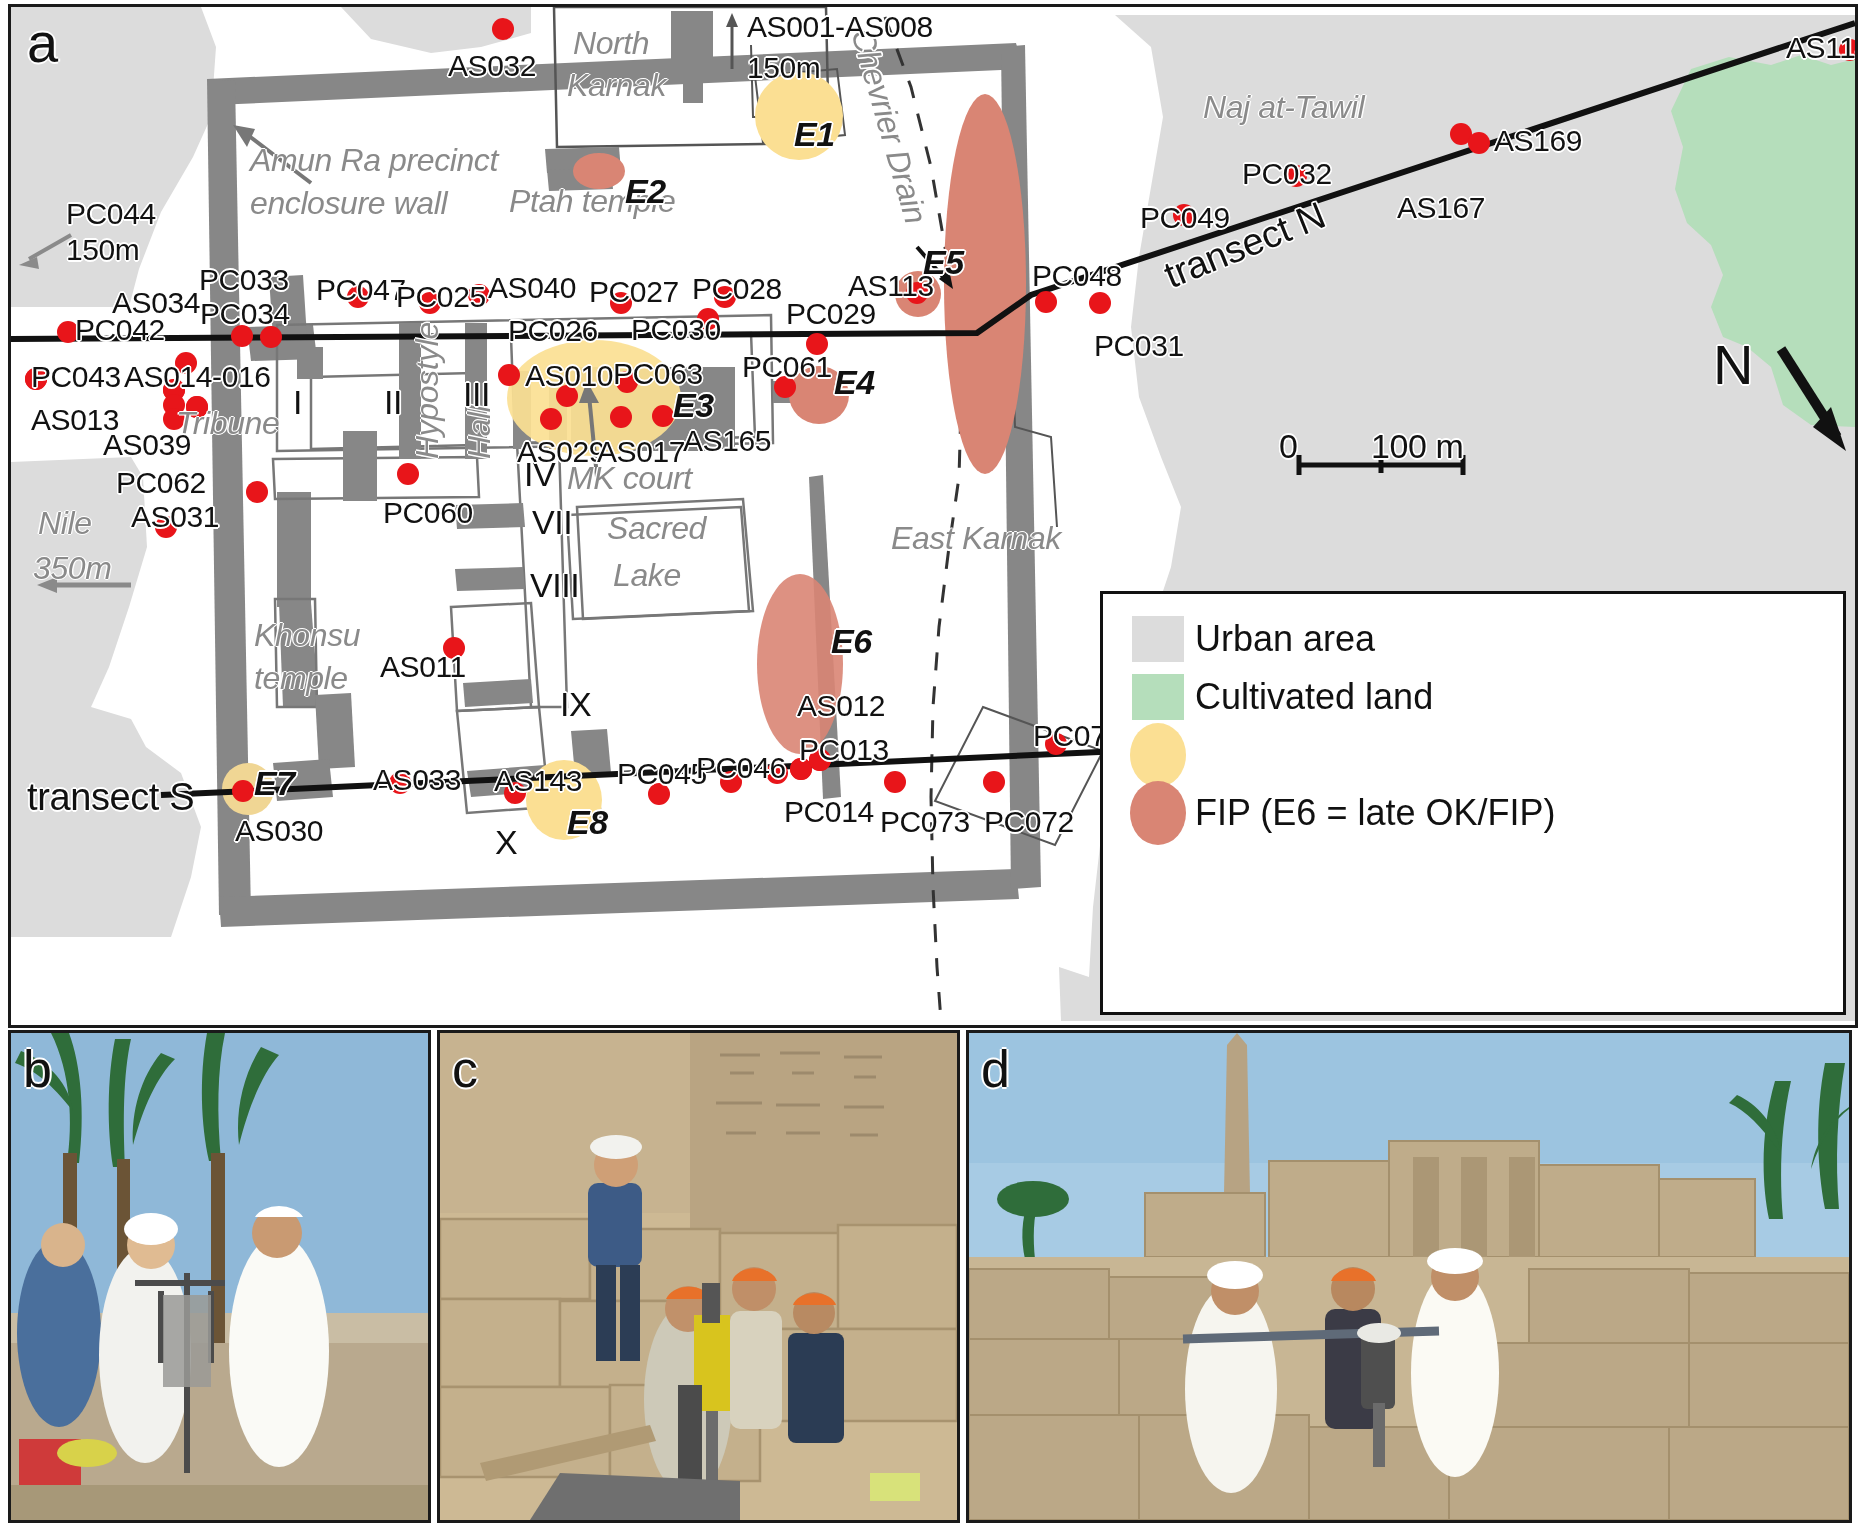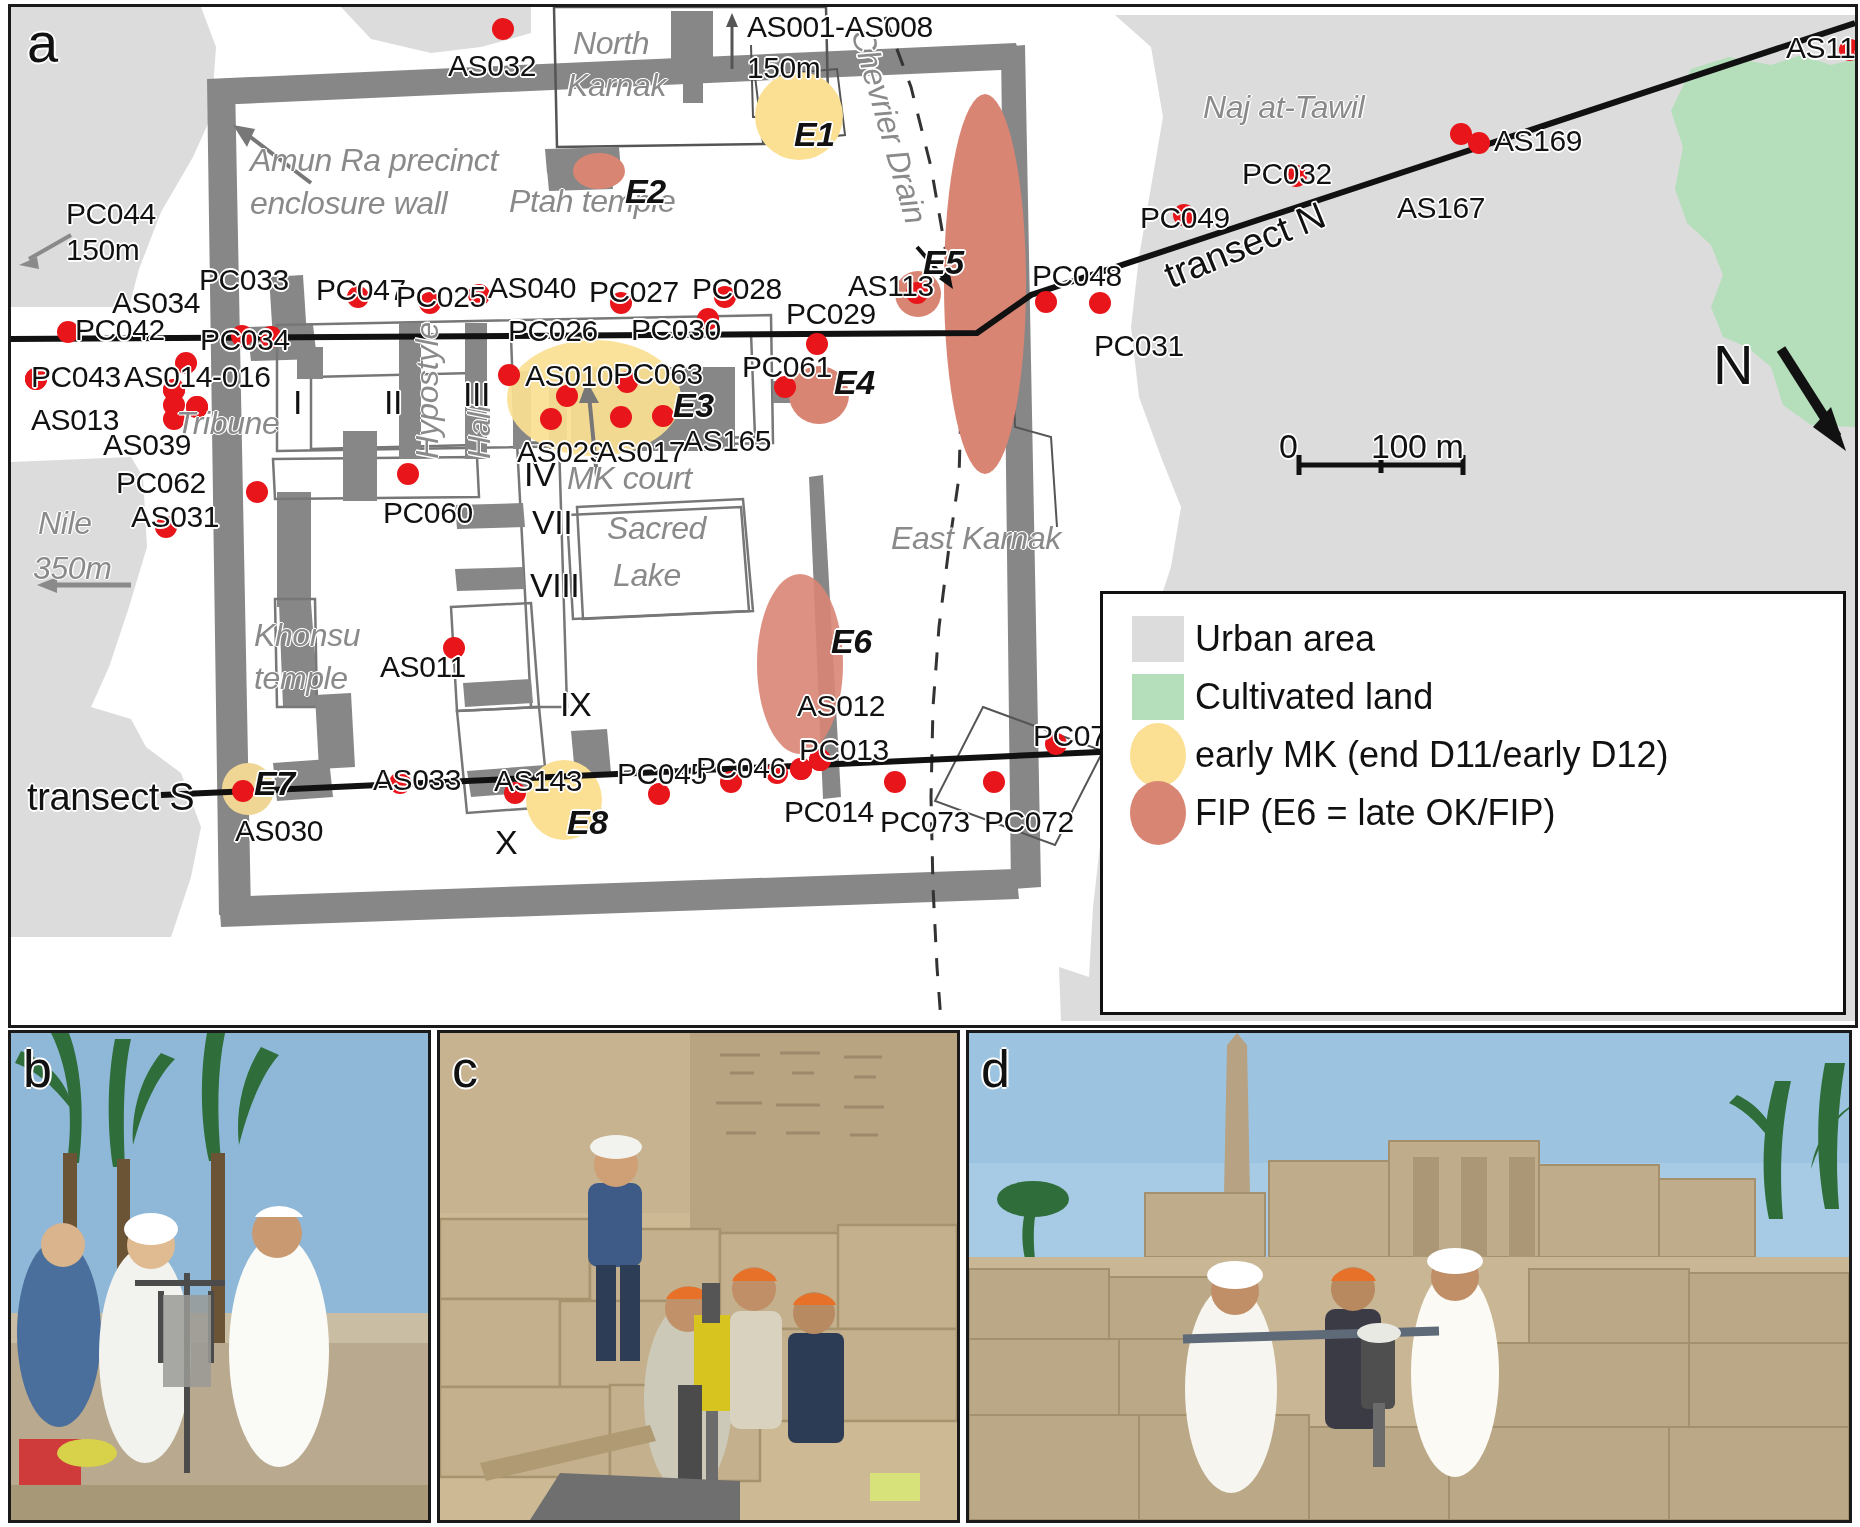--- a/index.html
+++ b/index.html
@@ -328,21 +328,21 @@
         <div class="lbl exc-lbl" style="left: 243px; top: 759px;">E7</div>
         <div class="lbl exc-lbl" style="left: 556px; top: 798px;">E8</div>
       </div>
 
     <div id="core-labels">
         <div class="lbl core-lbl" style="left: 55px; top: 192px;">PC044</div>
         <div class="lbl core-lbl" style="left: 437px; top: 44px;">AS032</div>
         <div class="lbl core-lbl" style="left: 101px; top: 281px;">AS034</div>
         <div class="lbl core-lbl" style="left: 188px; top: 258px;">PC033</div>
         <div class="lbl core-lbl" style="left: 64px; top: 308px;">PC042</div>
-        <div class="lbl core-lbl" style="left: 189px; top: 318px;">PC034</div>
+        <div class="lbl core-lbl" style="left: 189px; top: 292px;">PC034</div>
         <div class="lbl core-lbl" style="left: 20px; top: 355px;">PC043</div>
         <div class="lbl core-lbl" style="left: 113px; top: 355px;">AS014-016</div>
         <div class="lbl core-lbl" style="left: 20px; top: 398px;">AS013</div>
         <div class="lbl core-lbl" style="left: 92px; top: 423px;">AS039</div>
         <div class="lbl core-lbl" style="left: 305px; top: 268px;">PC047</div>
         <div class="lbl core-lbl" style="left: 385px; top: 275px;">PC025</div>
         <div class="lbl core-lbl" style="left: 463px; top: 266px; margin-left: 14px;">AS040</div>
         <div class="lbl core-lbl" style="left: 497px; top: 309px;">PC026</div>
         <div class="lbl core-lbl" style="left: 578px; top: 270px;">PC027</div>
         <div class="lbl core-lbl" style="left: 681px; top: 267px;">PC028</div>
@@ -395,21 +395,20 @@
             <i class="sw-green"></i>
           </span>
         <span class="leg-txt">Cultivated land</span>
       </div>
 
 
       <div class="leg-row">
         <span class="leg-sym">
             <i class="sw-yellow"></i>
           </span>
-        <span class="leg-txt">early MK (end D11/early D12)</span>
       </div>
 
       <div class="leg-row">
         <span class="leg-sym">
             <i class="sw-red"></i>
           </span>
         <span class="leg-txt">FIP (E6 = late OK/FIP)</span>
       </div>
     </div>
   </div>

